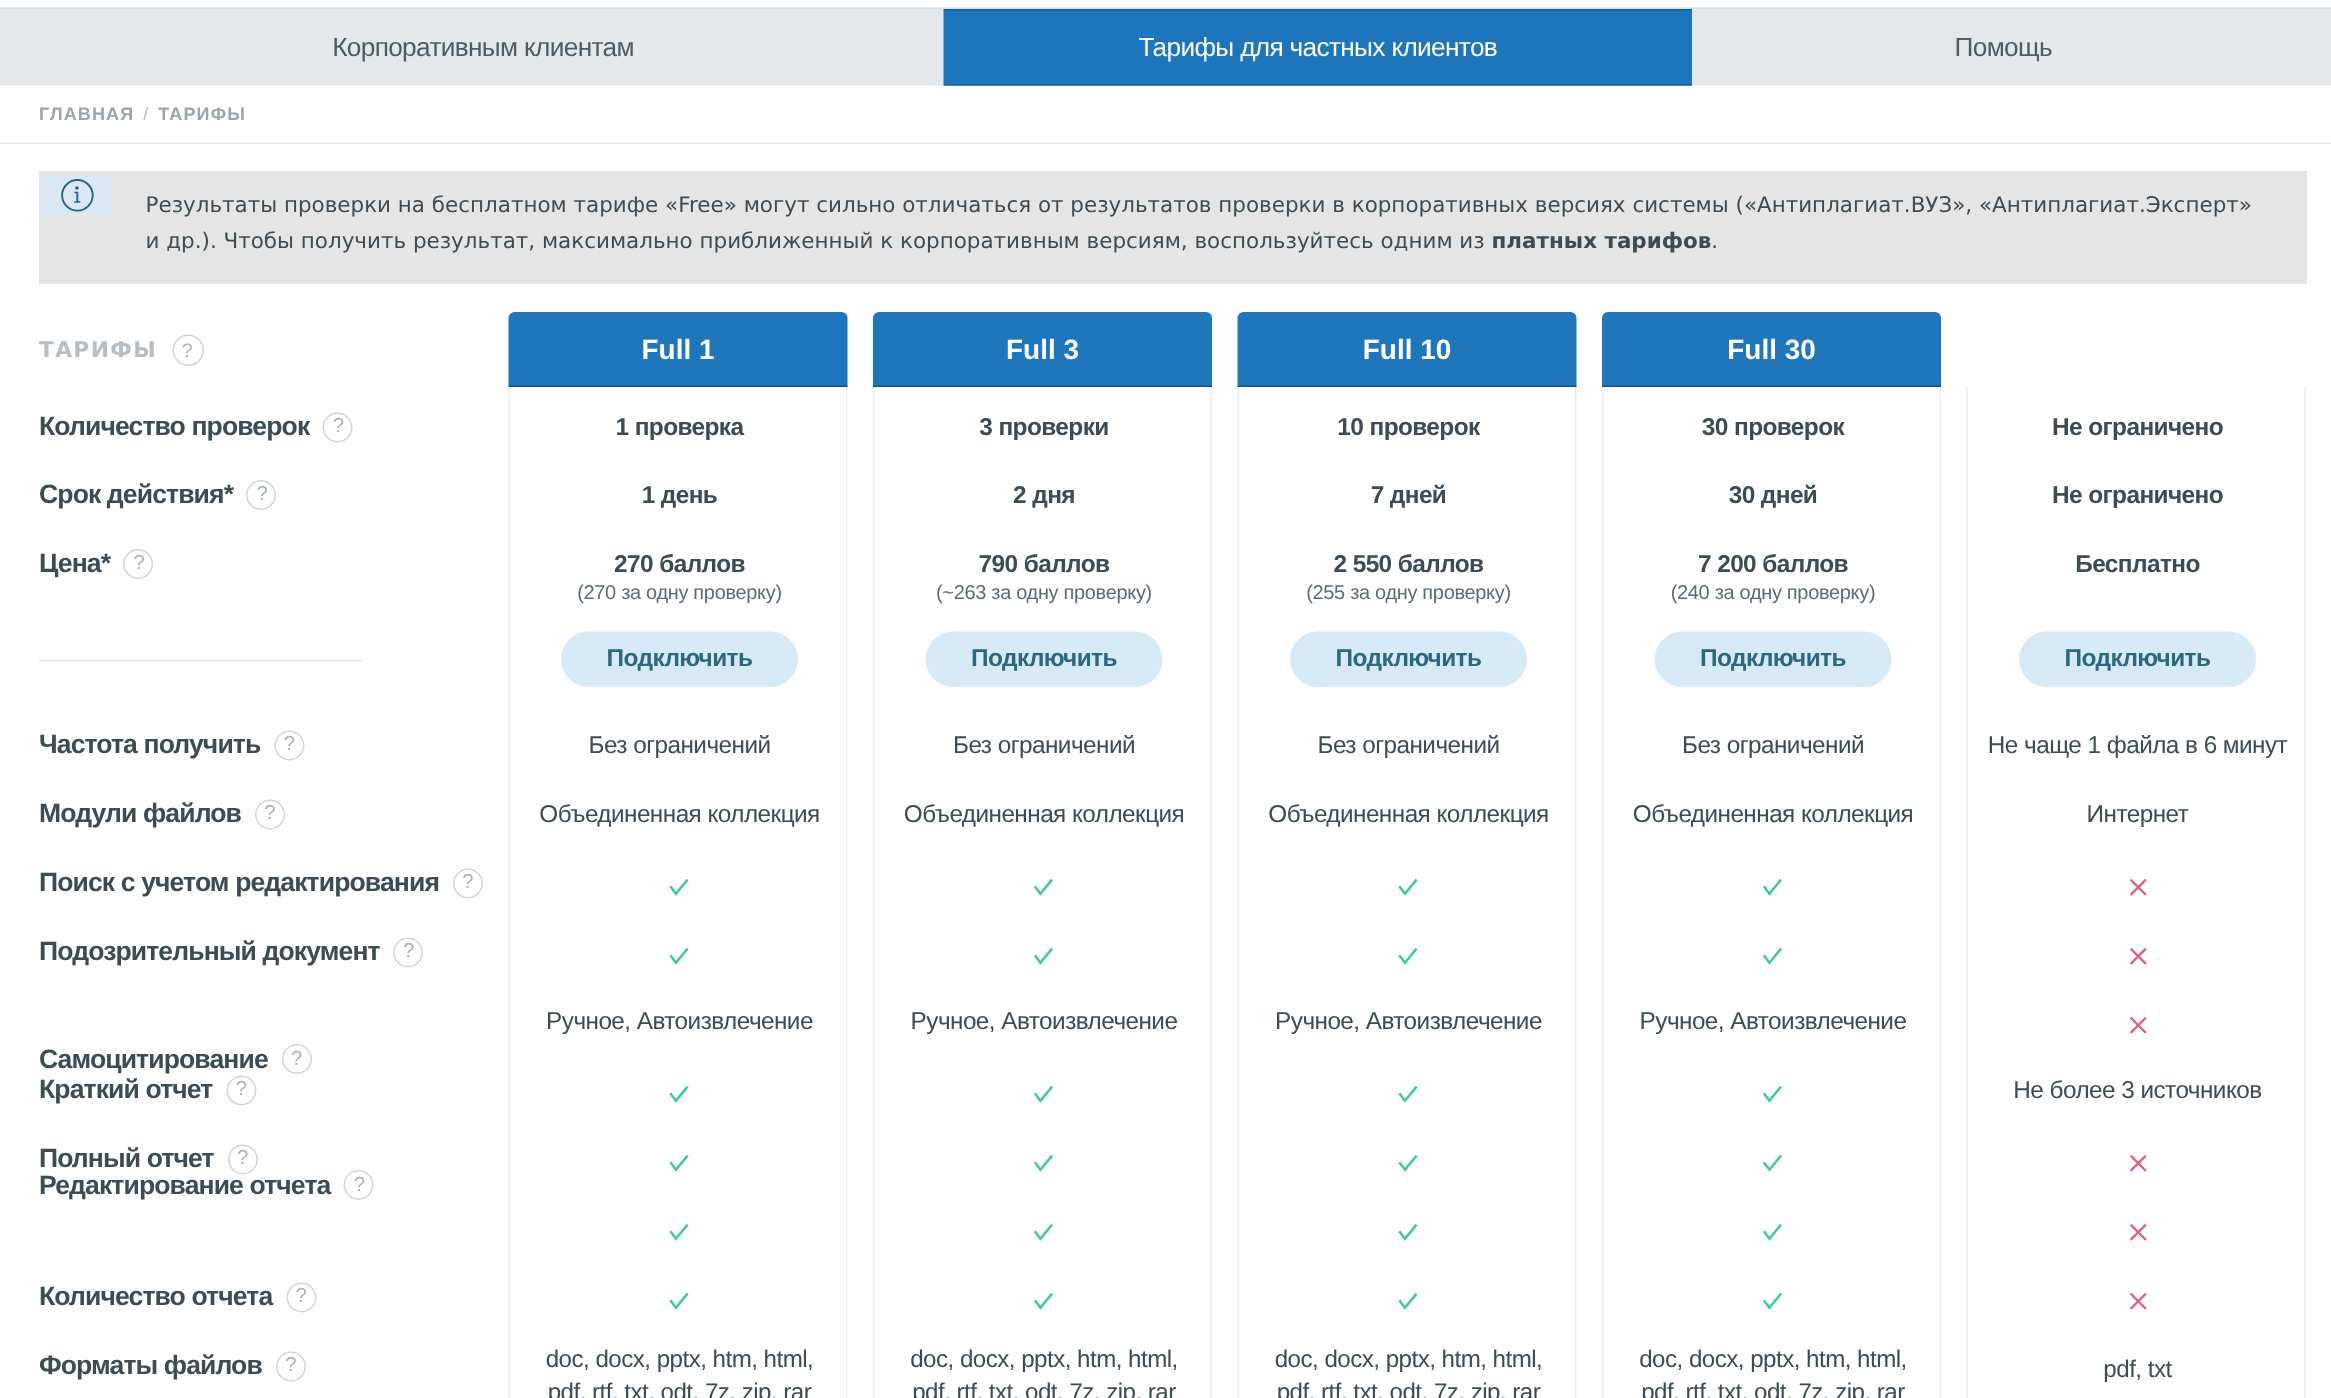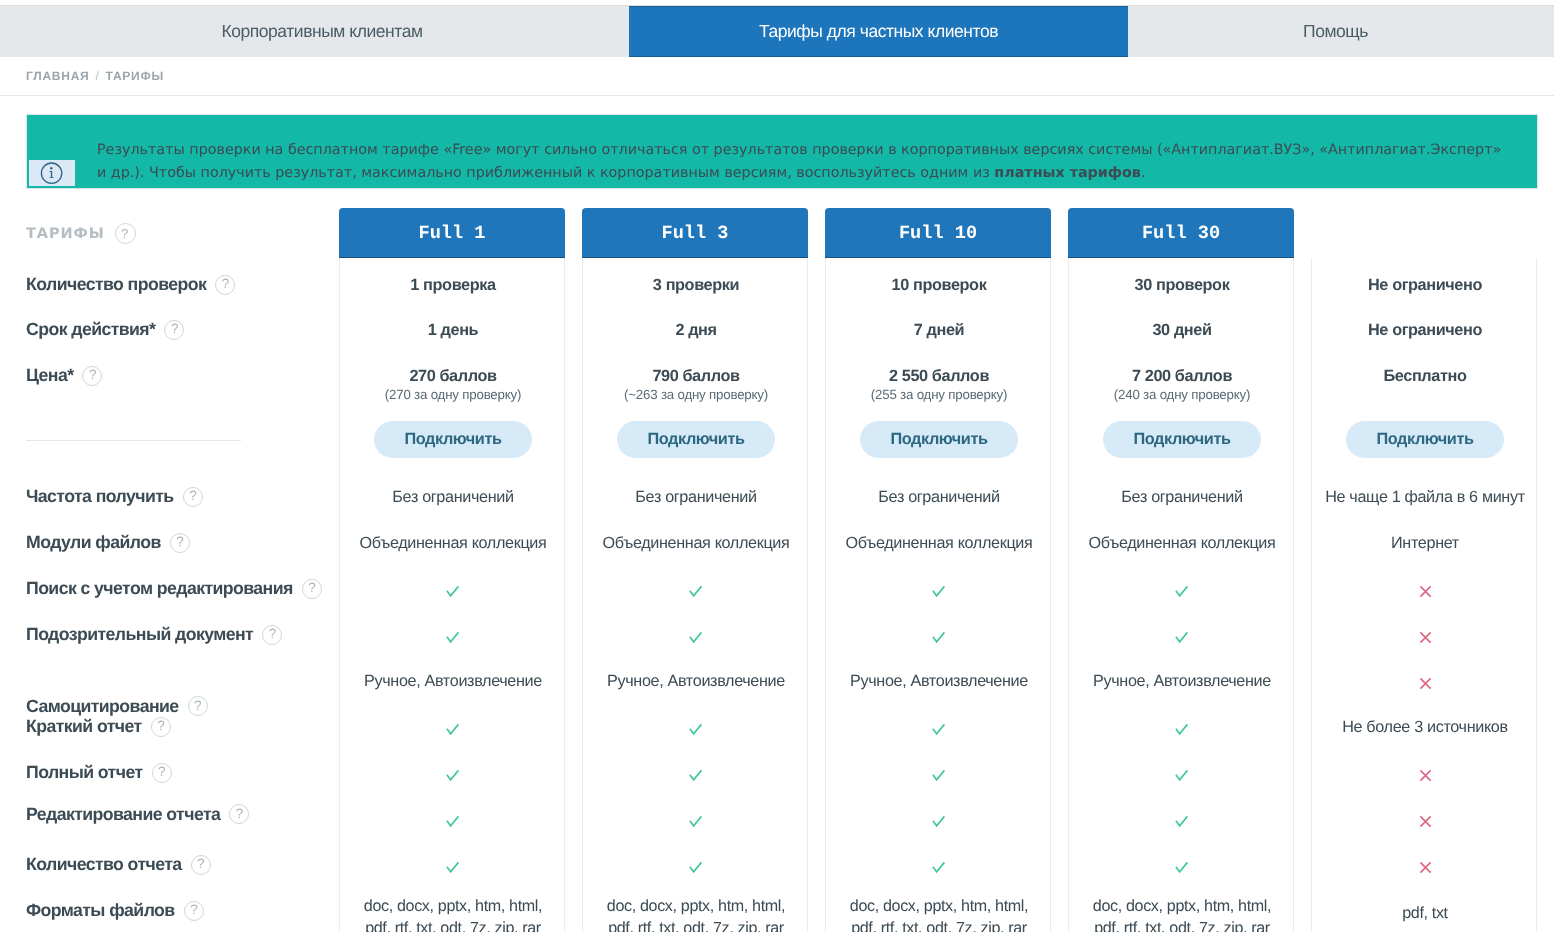--- a/index.html
+++ b/index.html
@@ -21,21 +21,21 @@
 
 
 .crumbs{position:absolute;left:26px;top:69px;font-family:"Liberation Sans",sans-serif;
         font-size:12px;letter-spacing:0.75px;color:#9ba5ab;font-weight:700;
         display:flex;gap:6px;align-items:center}
 .crumbs .sep{font-weight:400;color:#b4bcc1}
 .crumb-rule{position:absolute;left:0;top:95px;width:1554px;height:1px;background:#e4e8ea}
 
 
 .notice{position:absolute;left:26px;top:114px;width:1512px;height:75px;
-        border:1px solid #dce5eb;background:#14b8a6;display:flex;align-items:flex-end;padding:2px}
+        border:1px solid #dce5eb;background:#e5e5e5;display:flex;align-items:flex-start;padding:2px}
 .notice-icon{width:46px;flex:0 0 46px;background:#dbe9f7;display:flex;align-items:center;justify-content:center}
 .notice-body{flex:1;padding:9px 28px 0 22px;font-size:14.3px;line-height:1.65;color:#3c4b54}
 .notice-body b{font-weight:700}
 
 
 .grid{position:absolute;left:0;top:0;width:1554px;height:932px}
 .labelcol{position:absolute;left:26px;top:209px;width:300px}
 .sect-title{position:absolute;left:0;top:14px;font-size:14.5px;letter-spacing:.9px;font-weight:700;
             color:#b6bec3;display:flex;align-items:center;gap:10px;height:21px}
 .rowlabel{position:absolute;left:0;display:flex;align-items:center;gap:9px;
@@ -43,21 +43,21 @@
           font-weight:700;color:#3c4b54;white-space:nowrap;height:20px}
 .hint{width:20px;height:20px;border-radius:50%;border:1px solid #cfd6da;color:#aab3b9;
       font-size:13.5px;font-weight:400;display:inline-flex;align-items:center;
       justify-content:center;flex:0 0 20px;line-height:1;cursor:pointer;
       font-family:"Liberation Sans",sans-serif;padding-bottom:1px}
 .sect-title .hint{width:21px;height:21px;flex-basis:21px;font-size:13px}
 .divider{position:absolute;left:26px;top:440px;width:215px;height:1px;background:#e4e8ea}
 
 .card{position:absolute;top:208px;width:226px;height:724px}
 .card-head{height:50px;border-radius:4px 4px 0 0;display:flex;align-items:center;
-           justify-content:center;font-family:Liberation Mono, monospace;font-size:18.6px;
+           justify-content:center;font-family:Liberation Sans, sans-serif;font-size:18.6px;
            font-weight:700;color:#fff;background:#1f76ba;box-shadow:inset 0 -1px 0 #17527e}
 .card.free .card-head{background:#dde9ef;color:#39474f;box-shadow:none;border-radius:4px 4px 0 0}
 .card-body{position:absolute;left:0;top:50px;width:226px;height:674px;background:#fff;
            border-left:1px solid #e9edef;border-right:1px solid #e9edef}
 .cell{position:absolute;left:0;width:226px;text-align:center;font-family:"Liberation Sans",sans-serif;
       font-size:16.2px;letter-spacing:-0.35px;color:#3c4b54}
 .cell.b{font-weight:700;font-size:16.3px;letter-spacing:-0.4px}
 .price-note{font-size:13.3px;letter-spacing:-0.2px;color:#5b6b74;margin-top:1px;font-weight:400}
 .btn{position:absolute;left:34px;top:163px;width:158px;height:37px;border-radius:19px;
      background:#d6eaf8;color:#2d6780;font-size:16.3px;letter-spacing:-0.4px;font-weight:700;border:none;
@@ -138,21 +138,21 @@
         <span class="hint">?</span>
       </div>
       <div class="rowlabel" style="top:507.5px">
         <span>Краткий отчет</span>
         <span class="hint">?</span>
       </div>
       <div class="rowlabel" style="top:553.5px">
         <span>Полный отчет</span>
         <span class="hint">?</span>
       </div>
-      <div class="rowlabel" style="top:595px">
+      <div class="rowlabel" style="top:571px">
         <span>Редактирование отчета</span>
         <span class="hint">?</span>
       </div>
       <div class="rowlabel" style="top:645.5px">
         <span>Количество отчета</span>
         <span class="hint">?</span>
       </div>
       <div class="rowlabel" style="top:691.5px">
         <span>Форматы файлов</span>
         <span class="hint">?</span>

